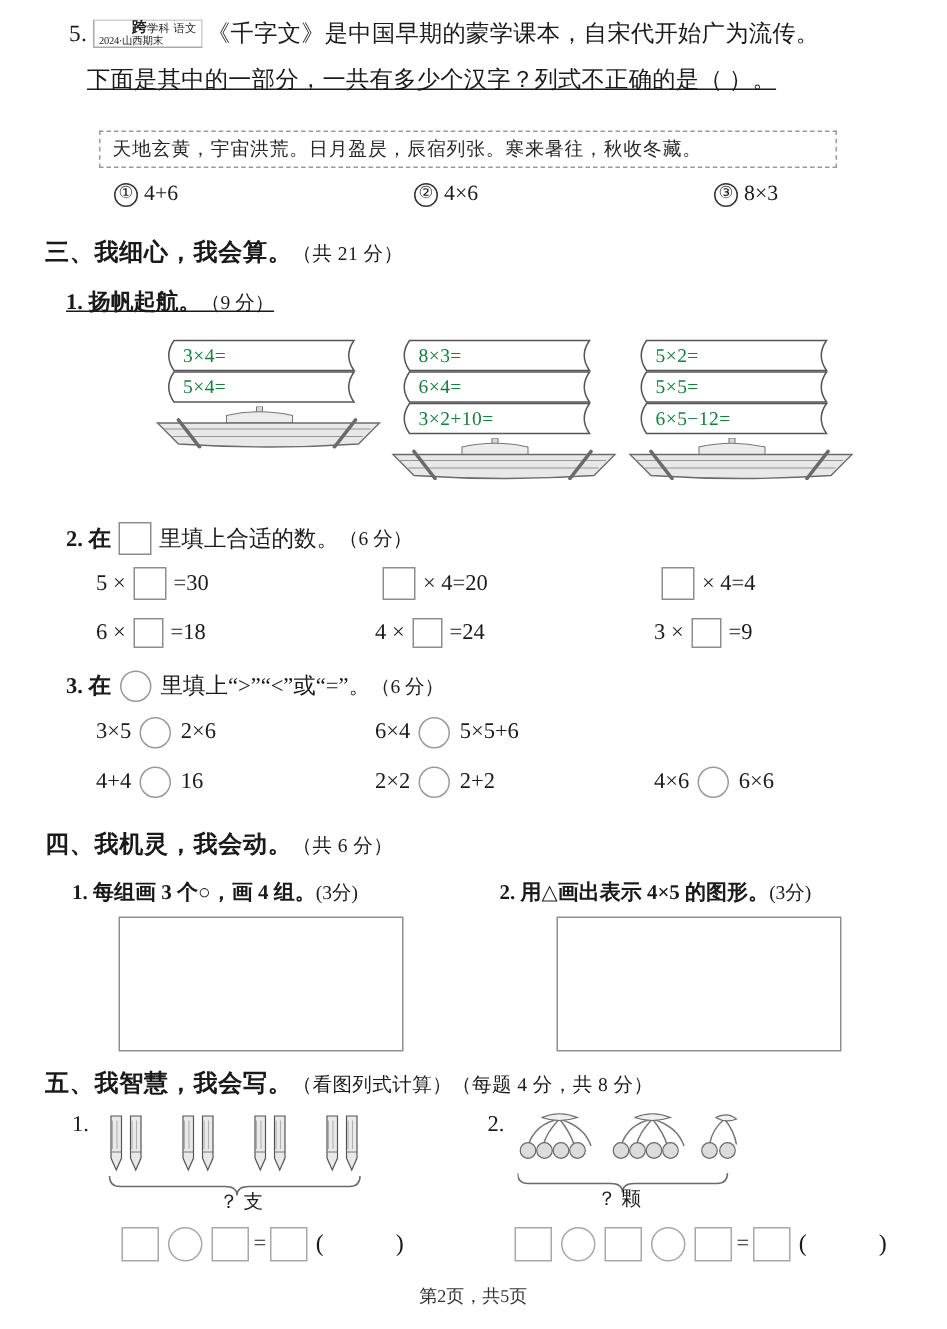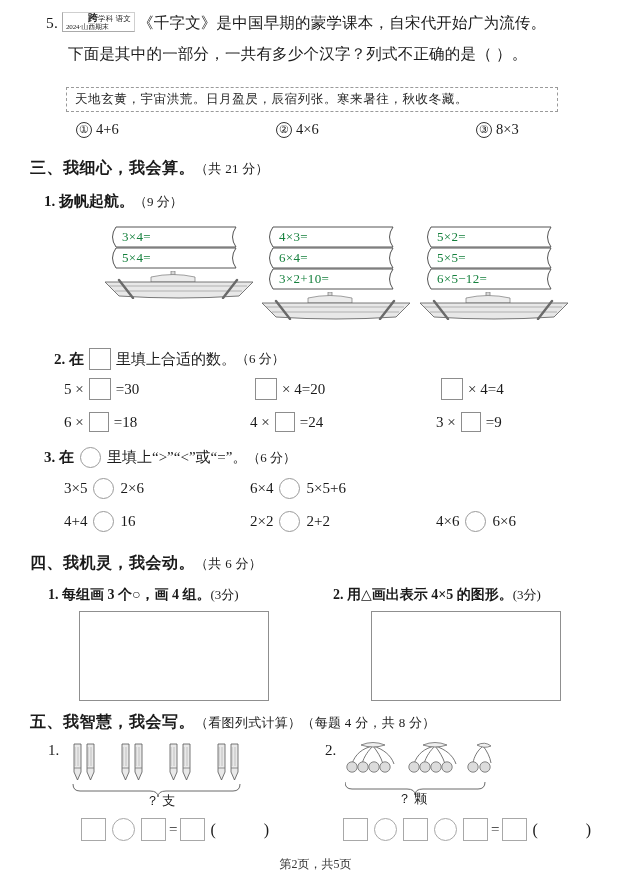--- a/index.html
+++ b/index.html
@@ -61,23 +61,24 @@
     font-size: 7px;
     line-height: 8px;
     letter-spacing: -0.2px;
     white-space: nowrap;
     color: #202020;
   }
   .q5-line2 {
     font-size: 15.5px;
     line-height: 22px;
     margin-top: 9px;
-    margin-left: 22px;
+    margin-left: 12px;
     white-space: nowrap;
     letter-spacing: 0.2px;
+    text-decoration: underline;
   }
 
   
   .poem-box {
     position: absolute;
     left: 66px; top: 87px;
     width: 492px; height: 25px;
     border: 1px dashed #9a9a9a;
     display: flex;
     align-items: center;
@@ -285,21 +286,21 @@
     </span>
     <span class="choice">
       <span class="mark">③</span><span>8×3</span>
     </span>
   </div>
 
   <div class="sec-head" style="top:158px;">
     <span class="title">三、我细心，我会算。</span><span class="score">（共 21 分）</span>
   </div>
 
-  <div class="sub-head" style="left:44px; top:192px;">
+  <div class="sub-head" style="left:44px; top:192px;text-decoration:underline;">
     <span class="idx">1. 扬帆起航。</span><span class="score">（9 分）</span>
   </div>
 
   <div class="boats">
 
     <div class="boat-group bg1">
       <div class="sail">
         <svg width="143" height="22" viewBox="0 0 143 22">
           <path d="M8 1 Q1 11 8 21 L128 21 Q121 11 128 1 Z" fill="#fff" stroke="#555" stroke-width="1"></path>
         </svg>
@@ -322,21 +323,21 @@
           <path d="M134 9 L120 27" stroke="#6a6a6a" stroke-width="2.4" stroke-linecap="round"></path>
         </svg>
       </div>
     </div>
 
     <div class="boat-group bg2">
       <div class="sail">
         <svg width="143" height="22" viewBox="0 0 143 22">
           <path d="M8 1 Q1 11 8 21 L128 21 Q121 11 128 1 Z" fill="#fff" stroke="#555" stroke-width="1"></path>
         </svg>
-        <span class="eq">4×3=</span>
+        <span class="eq">8×3=</span>
       </div>
       <div class="sail">
         <svg width="143" height="22" viewBox="0 0 143 22">
           <path d="M8 1 Q1 11 8 21 L128 21 Q121 11 128 1 Z" fill="#fff" stroke="#555" stroke-width="1"></path>
         </svg>
         <span class="eq">6×4=</span>
       </div>
       <div class="sail">
         <svg width="143" height="22" viewBox="0 0 143 22">
           <path d="M8 1 Q1 11 8 21 L128 21 Q121 11 128 1 Z" fill="#fff" stroke="#555" stroke-width="1"></path>
@@ -383,21 +384,21 @@
           <path d="M6 15 L144 15" stroke="#8a8a8a" stroke-width="0.6"></path>
           <path d="M12 20 L139 20" stroke="#8a8a8a" stroke-width="0.6"></path>
           <path d="M16 9 L30 27" stroke="#6a6a6a" stroke-width="2.4" stroke-linecap="round"></path>
           <path d="M134 9 L120 27" stroke="#6a6a6a" stroke-width="2.4" stroke-linecap="round"></path>
         </svg>
       </div>
     </div>
 
   </div>
 
-  <div class="sub-head" style="left:54px; top:348px; display:flex; align-items:center;">
+  <div class="sub-head" style="left:44px; top:348px; display:flex; align-items:center;">
     <span class="idx">2. 在</span>
     <span class="bx"></span>
     <span>里填上合适的数。</span>
     <span class="score">（6 分）</span>
   </div>
 
   <div class="eq-row" style="left:64px; top:378px;">
     <span class="eq-cell">
       <span>5 ×</span>
       <span class="bx"></span>

